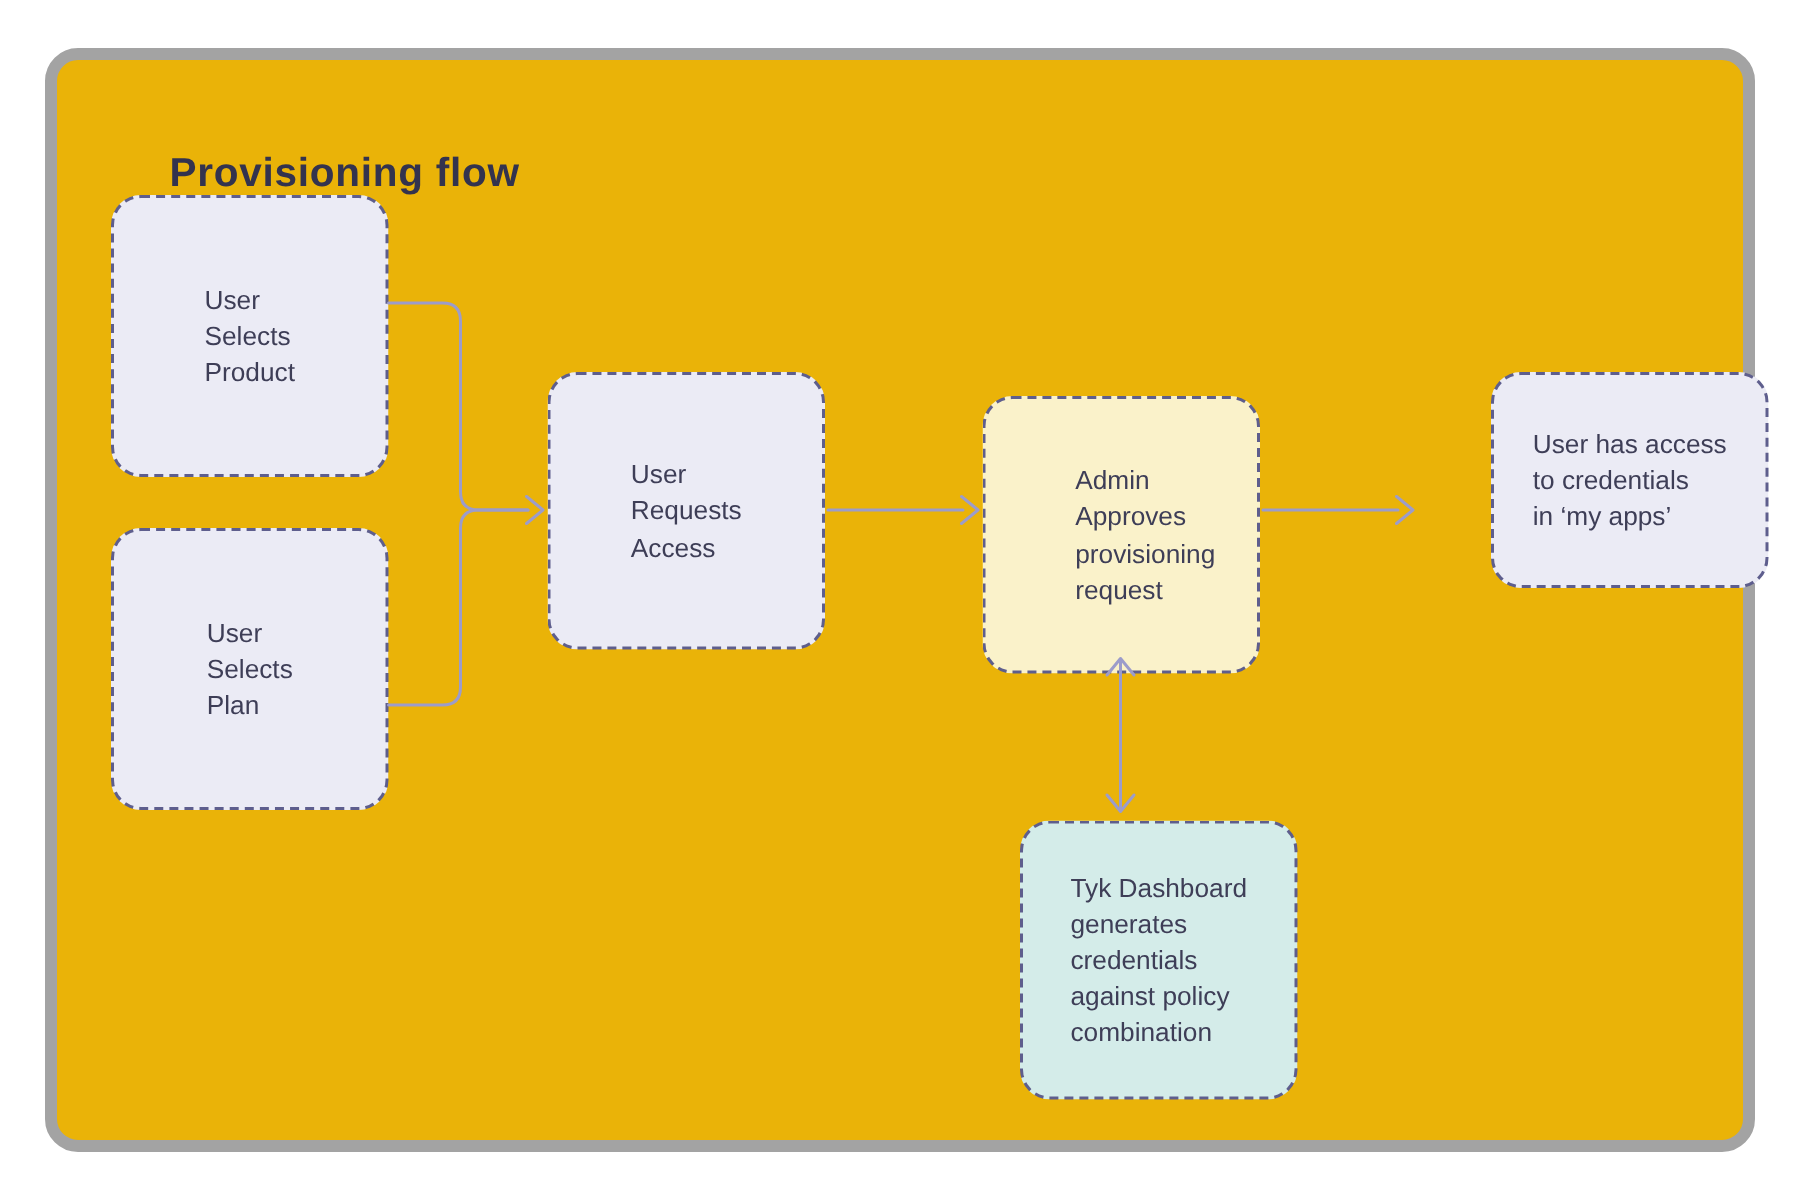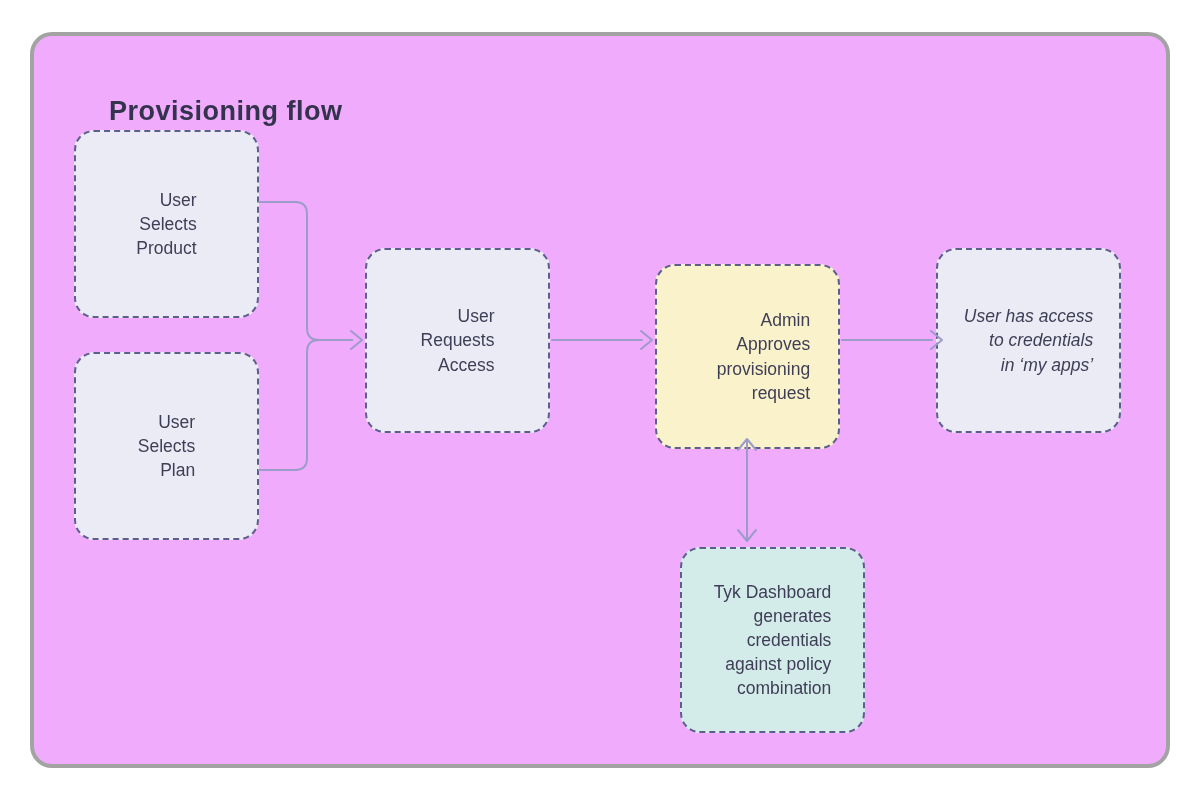--- a/index.html
+++ b/index.html
@@ -6,55 +6,55 @@
   html, body {
     width: 1201px; height: 800px;
     background: #ffffff;
     font-family: "Liberation Sans", sans-serif;
     overflow: hidden;
   }
   .frame {
     position: absolute;
     left: 30px; top: 32px;
     width: 1140px; height: 736px;
-    border: 4px solid #a3a3a3;
+    border: 8px solid #a3a3a3;
     border-radius: 22px;
-    background: #f0abfc;
+    background: #eab308;
   }
   .title {
     position: absolute;
     left: 75px; top: 60px;
     font-size: 27px;
     font-weight: 700;
     letter-spacing: 0.5px;
     color: #33334e;
   }
   .node {
     position: absolute;
     border: 2px dashed #5e5e8d;
     border-radius: 20px;
     display: flex;
     align-items: center;
     justify-content: center;
-    text-align: right;
+    text-align: left;
     font-size: 17.5px;
     line-height: 1.38;
     color: #3e3e57;
     white-space: pre-line;
     padding: 8px;
   }
   .node--lavender { background: #ebebf5; }
   .node--yellow   { background: #faf2ca; }
   .node--teal     { background: #d4ece9; margin-left: 25px; }
 
   #node-user-selects-product { left: 74px;  top: 130px; width: 185px; height: 188px; }
   #node-user-selects-plan    { left: 74px;  top: 352px; width: 185px; height: 188px; }
   #node-user-requests-access { left: 365px; top: 248px; width: 185px; height: 185px; }
   #node-admin-approves       { left: 655px; top: 264px; width: 185px; height: 185px; padding-left: 40px; }
-  #node-user-has-access      { left: 936px; top: 248px; width: 185px; height: 185px; font-style: italic; }
+  #node-user-has-access      { left: 994px; top: 248px; width: 185px; height: 144px; }
   #node-tyk-dashboard        { left: 655px; top: 547px; width: 185px; height: 186px; }
 
   svg.connectors {
     position: absolute;
     left: 0; top: 0;
     width: 1201px; height: 800px;
     pointer-events: none;
   }
   svg.connectors path, svg.connectors polyline, svg.connectors line {
     fill: none;

